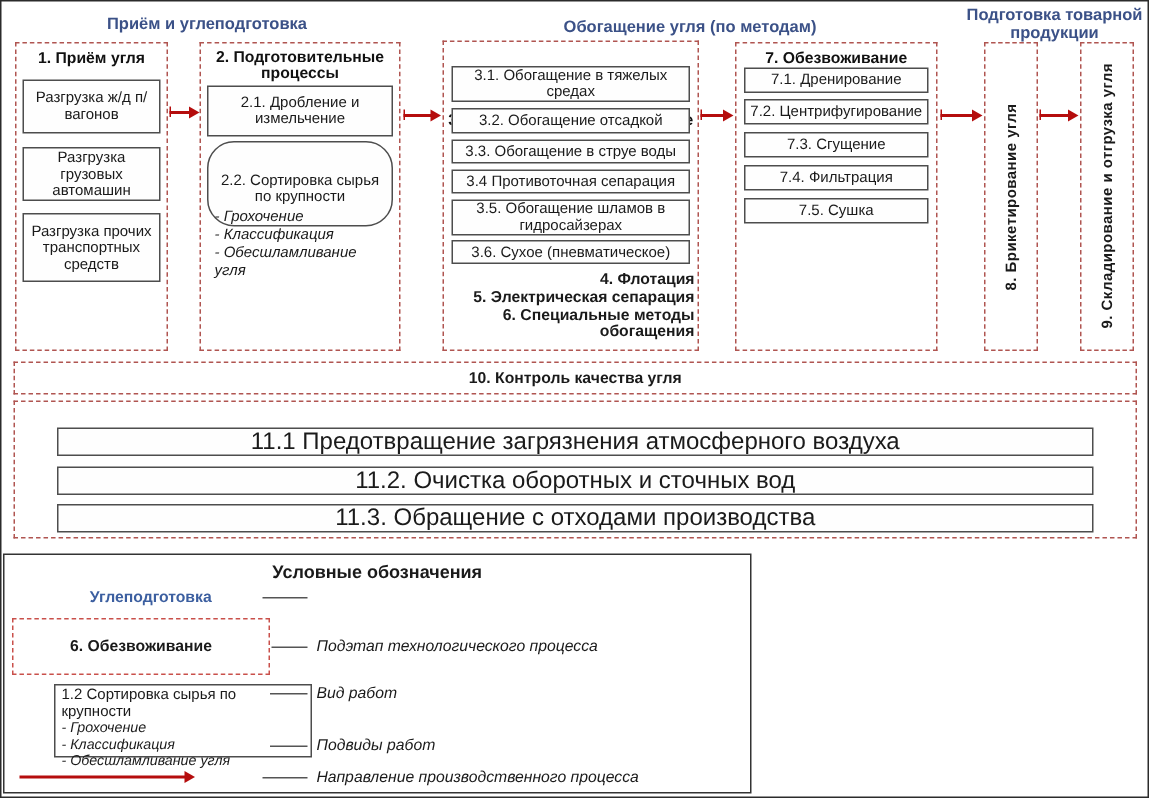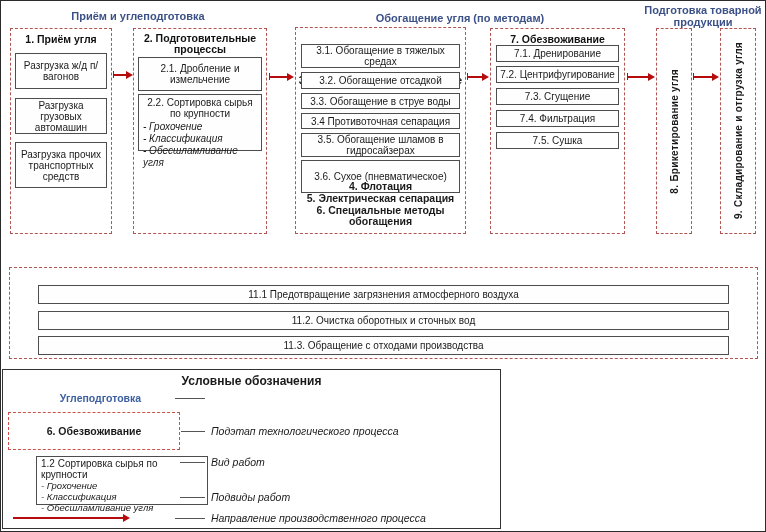--- a/index.html
+++ b/index.html
@@ -23,25 +23,25 @@
   .stage-title {
     position:absolute; left:2px; right:2px; text-align:center;
     font-weight:bold; font-size:10.5px; line-height:11px; color:#111;
   }
   .pbox {
     position:absolute; border:1px solid #4d4d4d; background:#fefefe;
     font-size:10px; line-height:11px; text-align:center;
     display:flex; align-items:center; justify-content:center;
     padding:1px 3px;
   }
-  .pbox.block { display:block; text-align:left; padding:2px 4px; }
+  .pbox.block { display:block; text-align:left; padding:20px 4px;border-radius:18px; }
   .pbox .ctitle { text-align:center; font-size:10px; line-height:11px; }
   .sublist { font-style:italic; font-size:10px; line-height:12px; text-align:left; margin-top:2px; }
   .extra-line {
-    position:absolute; left:2px; right:2px; text-align:center;
+    position:absolute; left:2px; right:2px; text-align:right;
     font-weight:bold; font-size:10.5px; line-height:11px;
   }
   .vwrap { position:absolute; left:0; right:0; top:0; bottom:0;
     display:flex; align-items:center; justify-content:center; }
   .vtext {
     writing-mode:vertical-rl; transform:rotate(180deg);
     font-weight:bold; font-size:10px; letter-spacing:0.3px; white-space:nowrap;
   }
   .arrow { position:absolute; height:9px; }
   .arrow .tick { position:absolute; left:0; top:1px; bottom:1px; width:1px; background:#b50d0d; }
@@ -52,21 +52,21 @@
     border-left:7px solid #b50d0d;
     border-top:4px solid transparent;
     border-bottom:4px solid transparent;
   }
   .band-title { position:absolute; left:0; right:0; text-align:center;
     font-weight:bold; font-size:10.5px; }
   .env-box {
     position:absolute; left:28px; right:28px; height:19px;
     border:1px solid #4d4d4d; background:#fefefe;
     display:flex; align-items:center; justify-content:center;
-    font-size:10px;
+    font-size:16px;
   }
   #legend {
     position:absolute; left:1px; top:368px; width:499px; height:160px;
     border:1px solid #333; background:#ffffff;
   }
   .legend-title { position:absolute; left:0; right:0; top:4px; text-align:center;
     font-weight:bold; font-size:12px; }
   .legend-blue { position:absolute; left:30px; top:22px; width:135px; text-align:center;
     font-weight:bold; font-size:10.5px; color:#3c5fa0; }
   .conn { position:absolute; height:0; border-top:1px solid #555; }
@@ -111,21 +111,21 @@
     </div>
   </div>
 
   <div class="dashed" style="left:294px;top:26px;width:171px;height:207px;">
     <div class="stage-title" style="top:3px;margin-top:44px;">3. Гравитационное обогащение</div>
     <div class="pbox" style="left:5px;right:5px;top:16px;height:24px;">3.1. Обогащение в тяжелых средах</div>
     <div class="pbox" style="left:5px;right:5px;top:44px;height:17px;">3.2. Обогащение отсадкой</div>
     <div class="pbox" style="left:5px;right:5px;top:65px;height:16px;">3.3. Обогащение в струе воды</div>
     <div class="pbox" style="left:5px;right:5px;top:85px;height:16px;">3.4 Противоточная сепарация</div>
     <div class="pbox" style="left:5px;right:5px;top:105px;height:24px;">3.5. Обогащение шламов в гидросайзерах</div>
-    <div class="pbox" style="left:5px;right:5px;top:132px;height:33px;">3.6. Сухое (пневматическое)</div>
+    <div class="pbox" style="left:5px;right:5px;top:132px;height:16px;">3.6. Сухое (пневматическое)</div>
     <div class="extra-line" style="top:153px;">4. Флотация</div>
     <div class="extra-line" style="top:165px;">5. Электрическая сепарация</div>
     <div class="extra-line" style="top:177px;">6. Специальные методы обогащения</div>
   </div>
 
   <div class="dashed" style="left:489px;top:27px;width:135px;height:206px;">
     <div class="stage-title" style="top:5px;">7. Обезвоживание</div>
     <div class="pbox" style="left:5px;right:5px;top:16px;height:17px;">7.1. Дренирование</div>
     <div class="pbox" style="left:5px;right:5px;top:37px;height:17px;">7.2. Центрифугирование</div>
     <div class="pbox" style="left:5px;right:5px;top:59px;height:17px;">7.3. Сгущение</div>
@@ -164,20 +164,23 @@
       <span class="tick"></span>
       <span class="shaft"></span>
       <span class="head"></span>
     </div>
   <div class="arrow" style="left:692px;top:71px;width:26px;">
       <span class="tick"></span>
       <span class="shaft"></span>
       <span class="head"></span>
     </div>
 
+  <div class="dashed" style="left:8px;top:240px;width:749px;height:22px;">
+    <div class="band-title" style="top:4px;">10. Контроль качества угля</div>
+  </div>
 
   <div class="dashed" style="left:8px;top:266px;width:749px;height:92px;">
     <div class="env-box" style="top:17px;">11.1 Предотвращение загрязнения атмосферного воздуха</div>
     <div class="env-box" style="top:43px;">11.2. Очистка оборотных и сточных вод</div>
     <div class="env-box" style="top:68px;">11.3. Обращение с отходами производства</div>
   </div>
 
   <div id="legend">
     <div class="legend-title">Условные обозначения</div>
 

